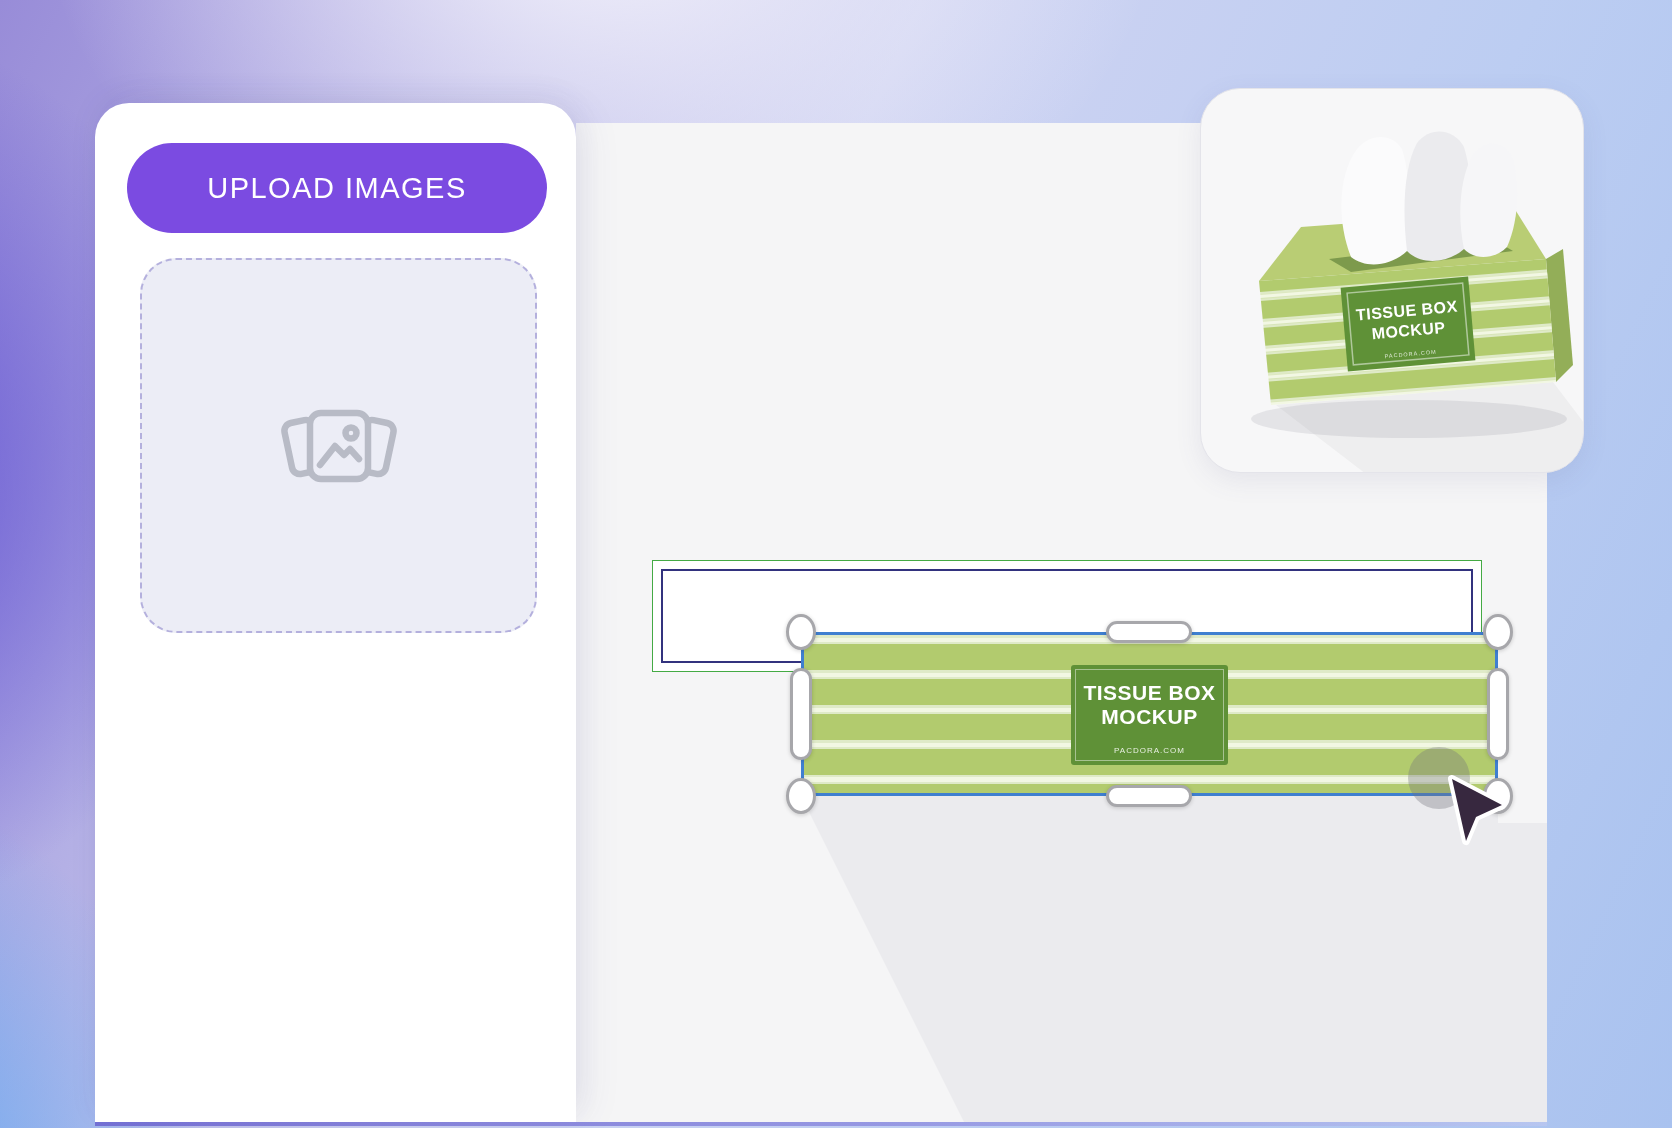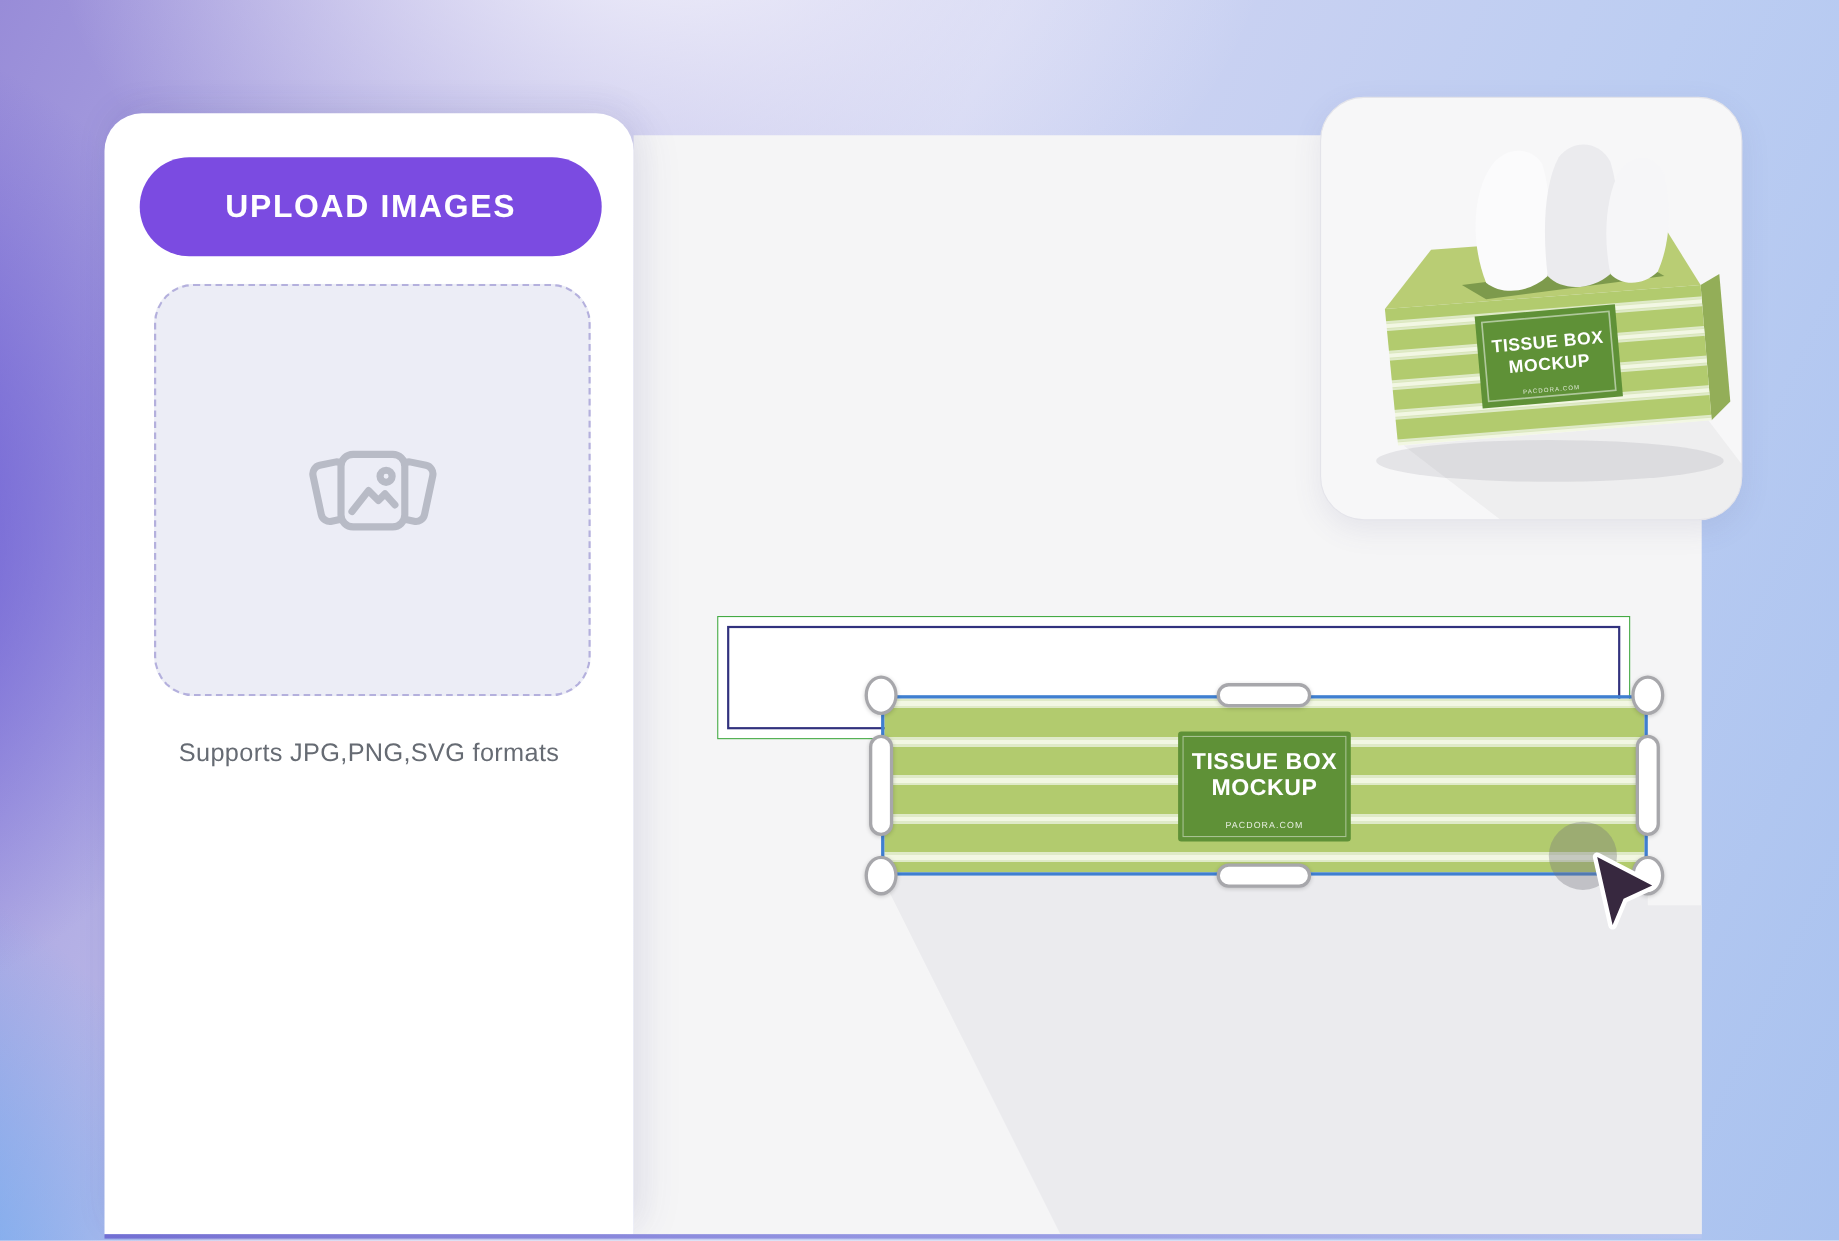--- a/index.html
+++ b/index.html
@@ -47,21 +47,21 @@
   .click-ind{position:absolute;left:832px;top:624px;width:62px;height:62px;border-radius:50%;
     background:rgba(115,115,122,.35);}
   .cursor{position:absolute;left:862px;top:650px;}
 
   
   .sidebar{position:absolute;left:95px;top:103px;width:481px;height:1019px;
     background:#ffffff;border-radius:34px 34px 0 0;
     box-shadow:14px 0 40px -8px rgba(70,70,140,.10), 0 -8px 30px rgba(70,70,140,.06);}
   .upload-btn{position:absolute;left:32px;top:40px;width:420px;height:90px;border-radius:45px;
     background:#7b4be1;border:none;color:#ffffff;font-family:"Liberation Sans",sans-serif;
-    font-size:29px;font-weight:700;letter-spacing:1.5px;cursor:pointer;}
+    font-size:29px;font-weight:400;letter-spacing:1.5px;cursor:pointer;}
   .dropzone{position:absolute;left:45px;top:155px;width:397px;height:375px;box-sizing:border-box;
     border:2px dashed #b4b0dd;border-radius:36px;background:#ecedf6;
     display:flex;align-items:center;justify-content:center;}
   .hint{position:absolute;left:0;top:568px;width:100%;text-align:center;
     font-size:23px;color:#666b73;letter-spacing:.3px;}
 
   
   .preview-card{position:absolute;left:1200px;top:88px;width:384px;height:385px;
     background:#f7f7f8;border:1.5px solid #e4e4ea;border-radius:40px;box-sizing:border-box;
     box-shadow:0 8px 26px rgba(90,90,140,.10);overflow:hidden;}
@@ -114,21 +114,20 @@
         <g stroke="#b8bbc6" stroke-width="6.5" fill="none" stroke-linejoin="round" stroke-linecap="round">
           <rect x="8" y="13" width="30" height="52" rx="8" transform="rotate(-12 23 39)"></rect>
           <rect x="80" y="13" width="30" height="52" rx="8" transform="rotate(12 95 39)"></rect>
           <rect x="30" y="5" width="58" height="66" rx="11" fill="#ecedf6"></rect>
           <circle cx="71" cy="25" r="5.5"></circle>
           <path d="M40 57 L55 38 L64 47 L70 41 L79 51"></path>
         </g>
       </svg>
     </div>
 
-    <div class="hint">Supports JPG,PNG,SVG formats</div>
   </div>
 
   <div class="preview-card">
     <svg width="384" height="385" viewBox="0 0 384 385">
       <defs>
         <pattern id="fstripes" width="20" height="27" patternUnits="userSpaceOnUse" patternTransform="rotate(-4.5)">
           <rect width="20" height="27" fill="#b2cb6e"></rect>
           <rect y="18" width="20" height="2.5" fill="#dfeac8"></rect>
           <rect y="20.5" width="20" height="4" fill="#f2f7e3"></rect>
           <rect y="24.5" width="20" height="2.5" fill="#dfeac8"></rect>

